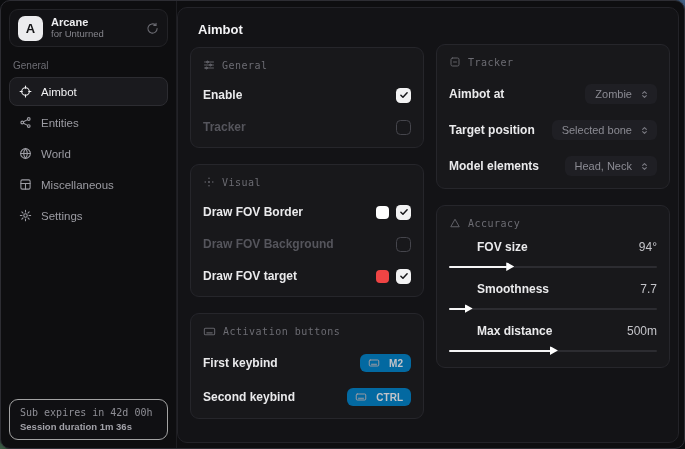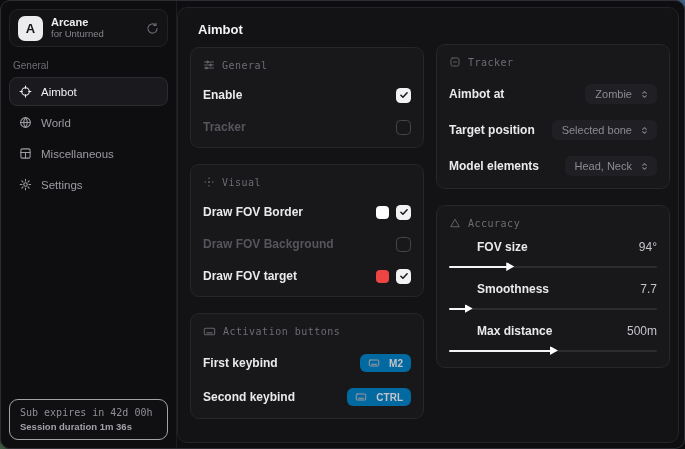--- a/index.html
+++ b/index.html
@@ -138,20 +138,32 @@
             <circle cx="12" cy="12" r="7"></circle>
             <line x1="12" y1="2" x2="12" y2="6"></line>
             <line x1="12" y1="18" x2="12" y2="22"></line>
             <line x1="2" y1="12" x2="6" y2="12"></line>
             <line x1="18" y1="12" x2="22" y2="12"></line>
           </svg>
       </span>
       <span>Aimbot</span>
     </div>
 
+    <div class="nav-item">
+      <span class="ic">
+        <svg width="13" height="13" viewBox="0 0 24 24" fill="none" stroke="currentColor" stroke-width="2" stroke-linecap="round">
+            <circle cx="6" cy="12" r="2.5"></circle>
+            <circle cx="18" cy="5.5" r="2.5"></circle>
+            <circle cx="18" cy="18.5" r="2.5"></circle>
+            <line x1="8.2" y1="10.8" x2="15.8" y2="6.7"></line>
+            <line x1="8.2" y1="13.2" x2="15.8" y2="17.3"></line>
+          </svg>
+      </span>
+      <span>Entities</span>
+    </div>
 
     <div class="nav-item">
       <span class="ic">
         <svg width="13" height="13" viewBox="0 0 24 24" fill="none" stroke="currentColor" stroke-width="2" stroke-linecap="round">
             <circle cx="12" cy="12" r="9"></circle>
             <line x1="3" y1="12" x2="21" y2="12"></line>
             <path d="M12 3a14 14 0 0 1 0 18a14 14 0 0 1 0-18z"></path>
           </svg>
       </span>
       <span>World</span>

